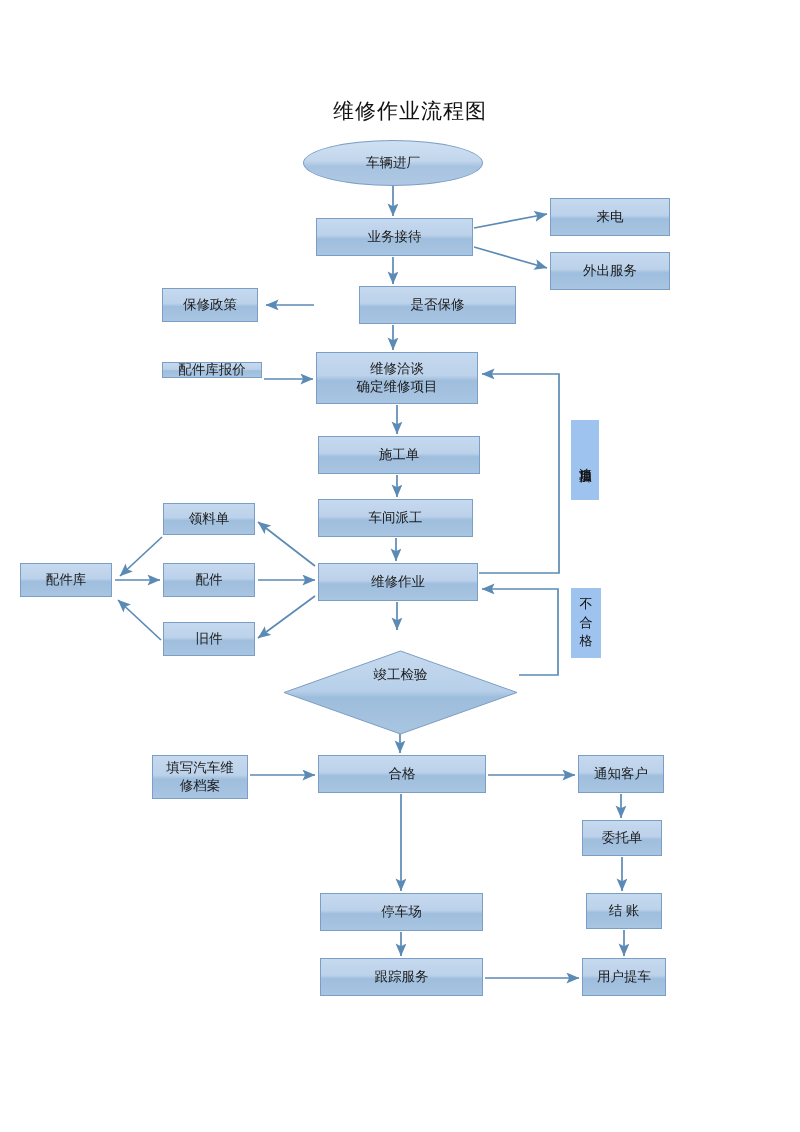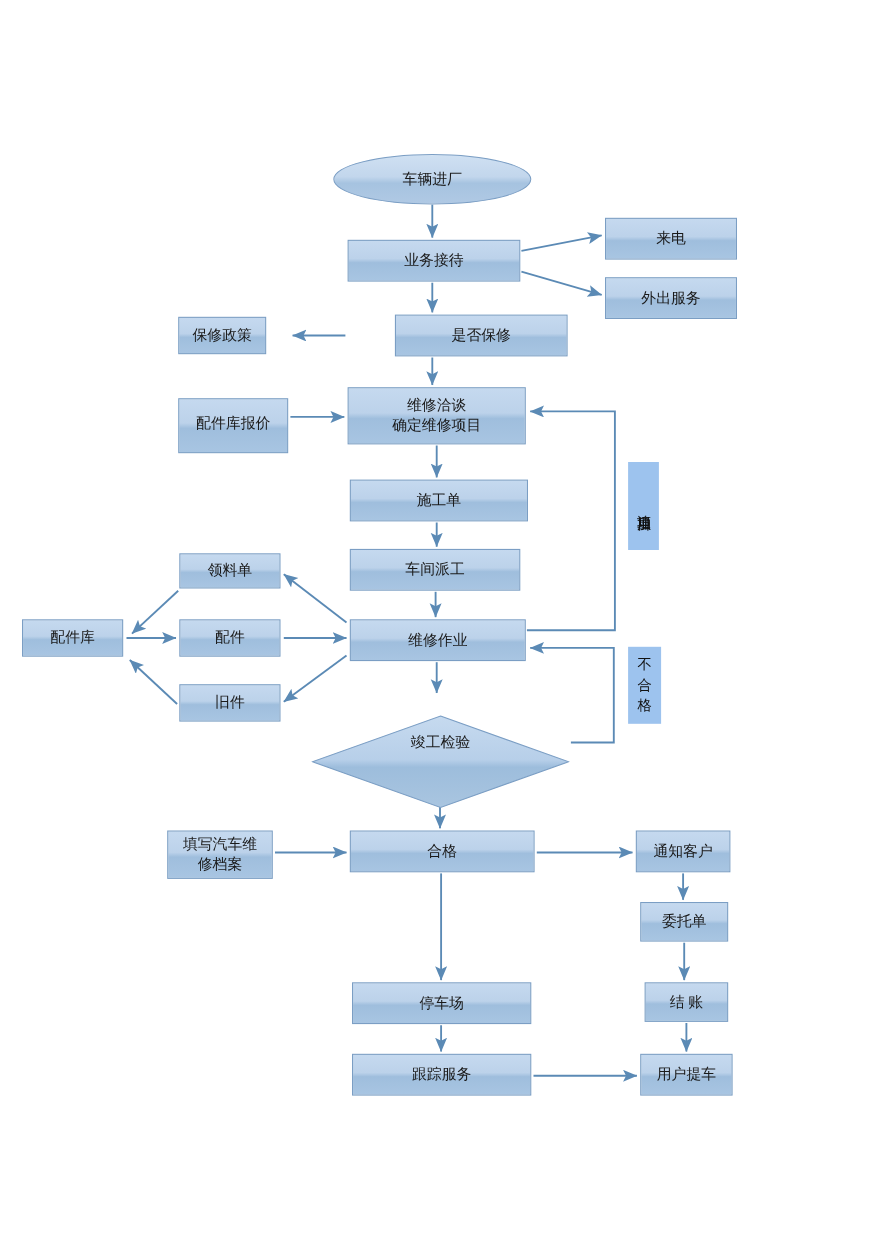--- a/index.html
+++ b/index.html
@@ -92,20 +92,21 @@
     width: 800px;
     height: 1132px;
     pointer-events: none;
   }
 </style>
 </head>
 <body>
 
 <div id="canvas">
 
+  <div class="title">维修作业流程图</div>
 
   <svg class="conn" viewBox="0 0 800 1132" xmlns="http://www.w3.org/2000/svg">
     <defs>
       <marker id="ah" markerWidth="9" markerHeight="9" refX="7.4" refY="3.2" orient="auto" markerUnits="strokeWidth">
         <path d="M0,0 L7.6,3.2 L0,6.4 L1.6,3.2 z" fill="#5b8ab5"></path>
       </marker>
     </defs>
     <g stroke="#5b8ab5" stroke-width="1.7" fill="none" marker-end="url(#ah)">
 
       <path d="M393,186 L393,216"></path>
@@ -179,25 +180,25 @@
   </div>
 
   <div class="node" style="left:550px; top:252px; width:120px; height:38px;">
     <span>外出服务</span>
   </div>
 
   <div class="node" style="left:316px; top:286px; width:157px; height:38px;margin-left:43px;">
     <span>是否保修</span>
   </div>
 
-  <div class="node" style="left:162px; top:288px; width:80px; height:34px;font-family:Liberation Serif, serif;">
+  <div class="node" style="left:162px; top:288px; width:96px; height:34px;font-family:Liberation Serif, serif;">
     <span>保修政策</span>
   </div>
 
-  <div class="node" style="left:162px; top:362px; width:100px; height:50px;font-family:Liberation Mono, monospace;">
+  <div class="node" style="left:162px; top:362px; width:100px; height:16px;">
     <span>配件库报价</span>
   </div>
 
   <div class="node" style="left:316px; top:352px; width:162px; height:52px;">
     <span>维修洽谈
 确定维修项目</span>
   </div>
 
   <div class="node" style="left:318px; top:436px; width:162px; height:38px;align-items:center;">
     <span>施工单</span>

